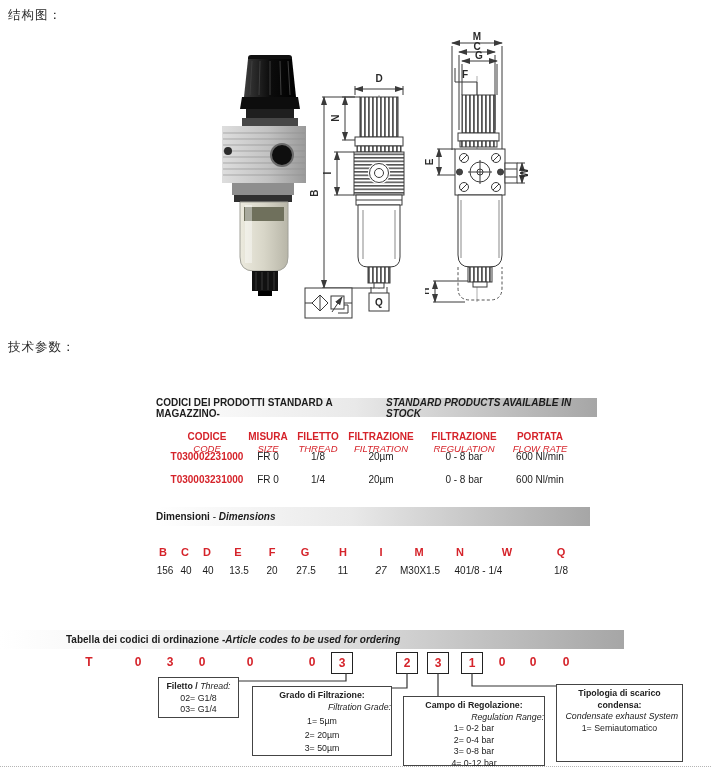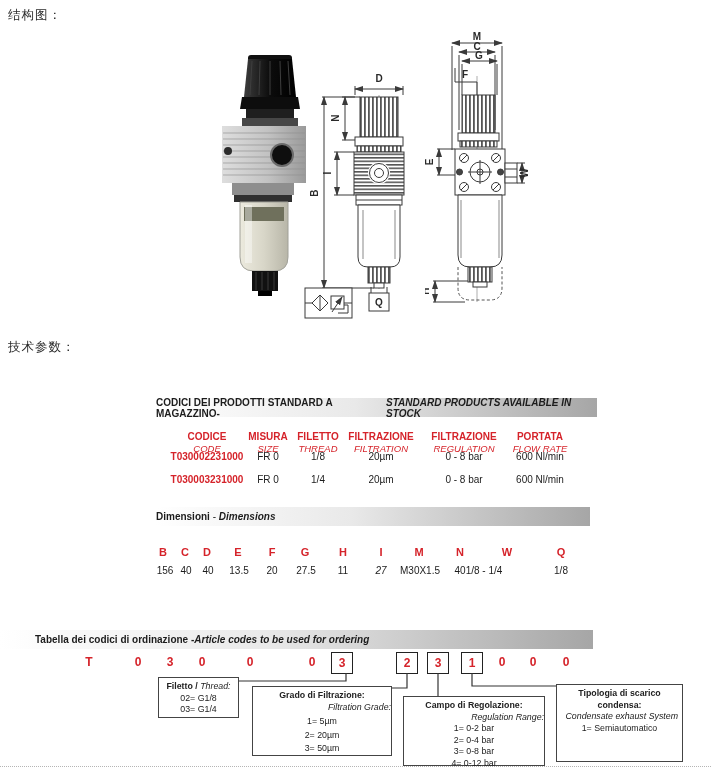--- a/index.html
+++ b/index.html
@@ -316,21 +316,21 @@
   <div class="cell" style="left:239px;top:565px;">13.5</div>
   <div class="cell" style="left:272px;top:565px;">20</div>
   <div class="cell" style="left:306px;top:565px;">27.5</div>
   <div class="cell" style="left:343px;top:565px;">11</div>
   <div class="cell" style="left:381px;top:565px;font-style:italic;">27</div>
   <div class="cell" style="left:420px;top:565px;">M30X1.5</div>
   <div class="cell" style="left:460px;top:565px;">40</div>
   <div class="cell" style="left:484px;top:565px;">1/8 - 1/4</div>
   <div class="cell" style="left:561px;top:565px;">1/8</div>
 
-  <div class="bar" style="left:0;top:630px;width:593px;">
+  <div class="bar" style="left:0;top:630px;width:593px;padding-left:31px;">
     <span class="b" style="margin-left:35px;">Tabella dei codici di ordinazione - </span>
       <span class="i">Article codes to be used for ordering</span>
   </div>
 
   <div class="digit" style="left:89px;">T</div>
   <div class="digit" style="left:138px;">0</div>
   <div class="digit" style="left:170px;">3</div>
   <div class="digit" style="left:202px;">0</div>
   <div class="digit" style="left:250px;">0</div>
   <div class="digit" style="left:312px;">0</div>

